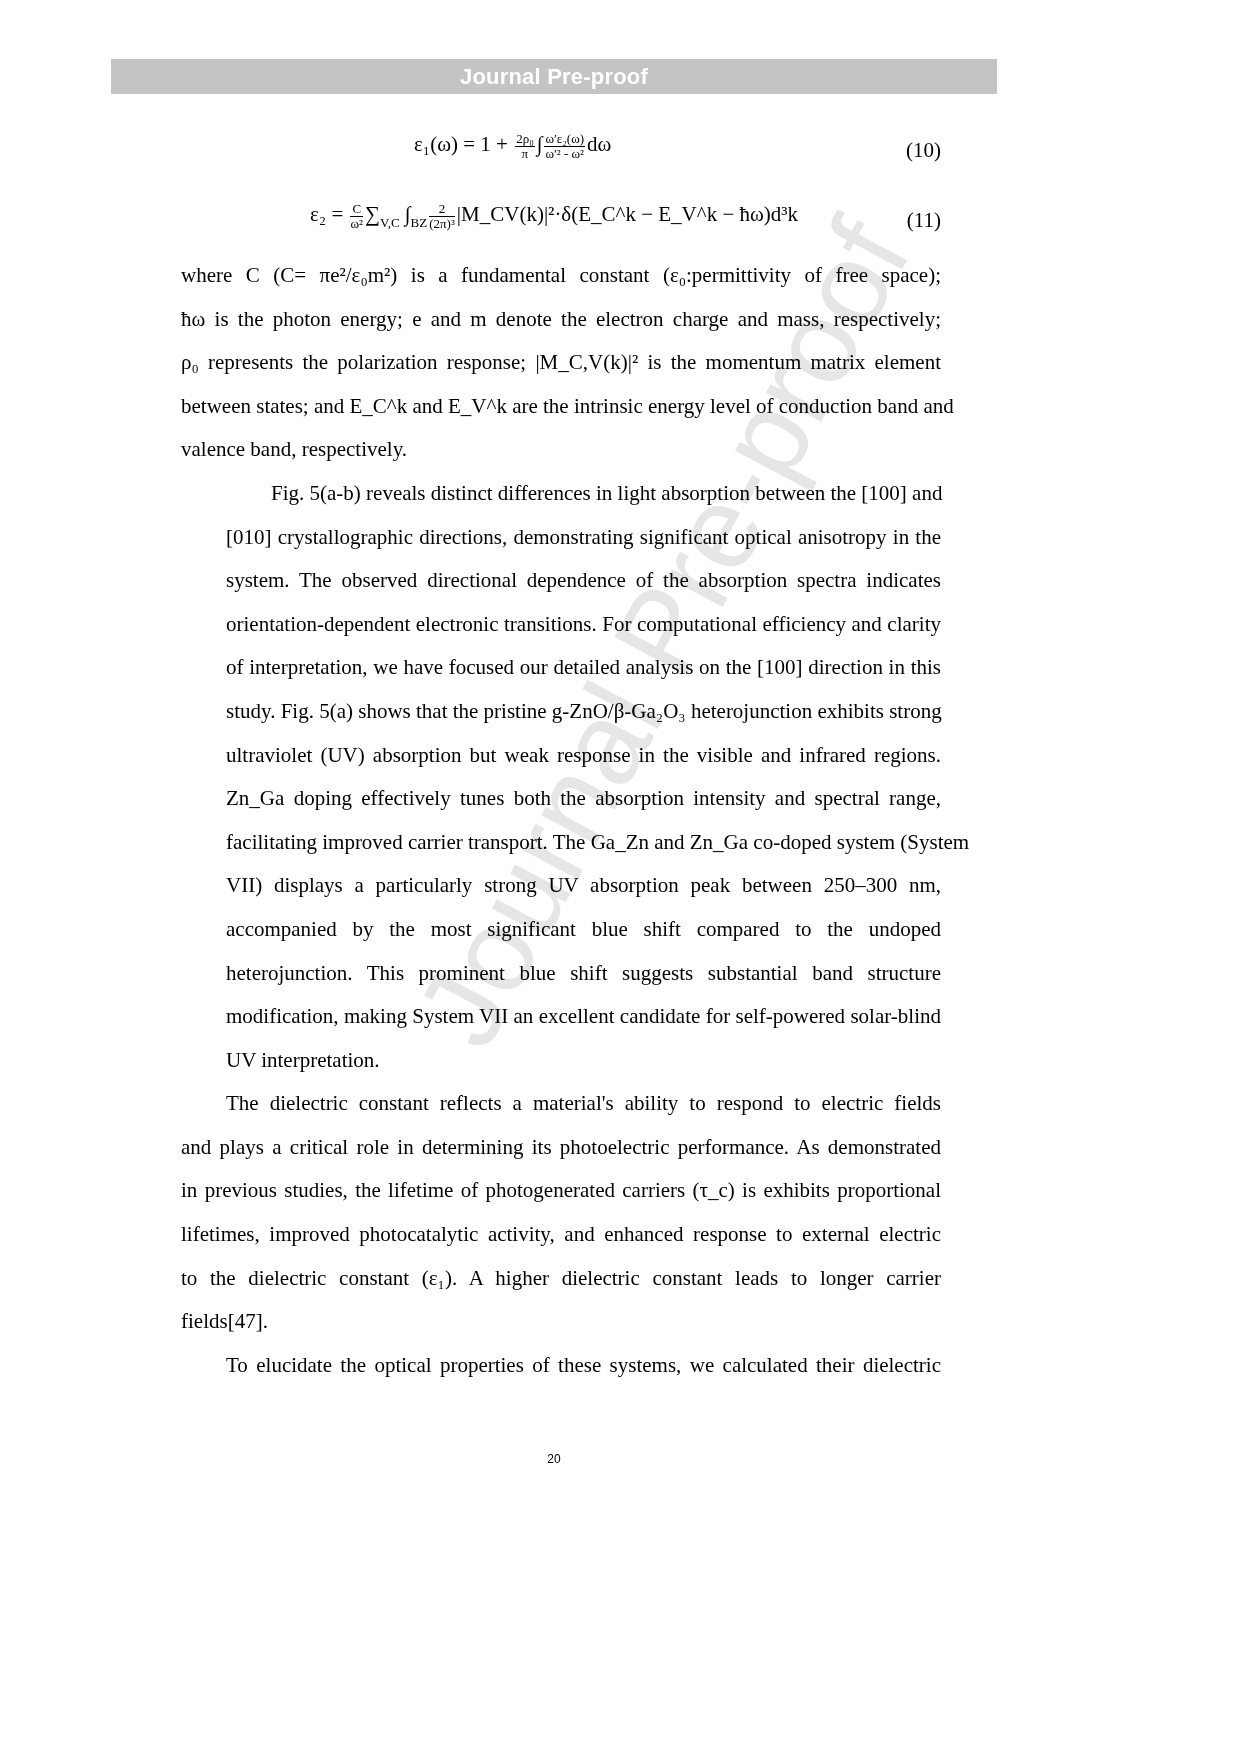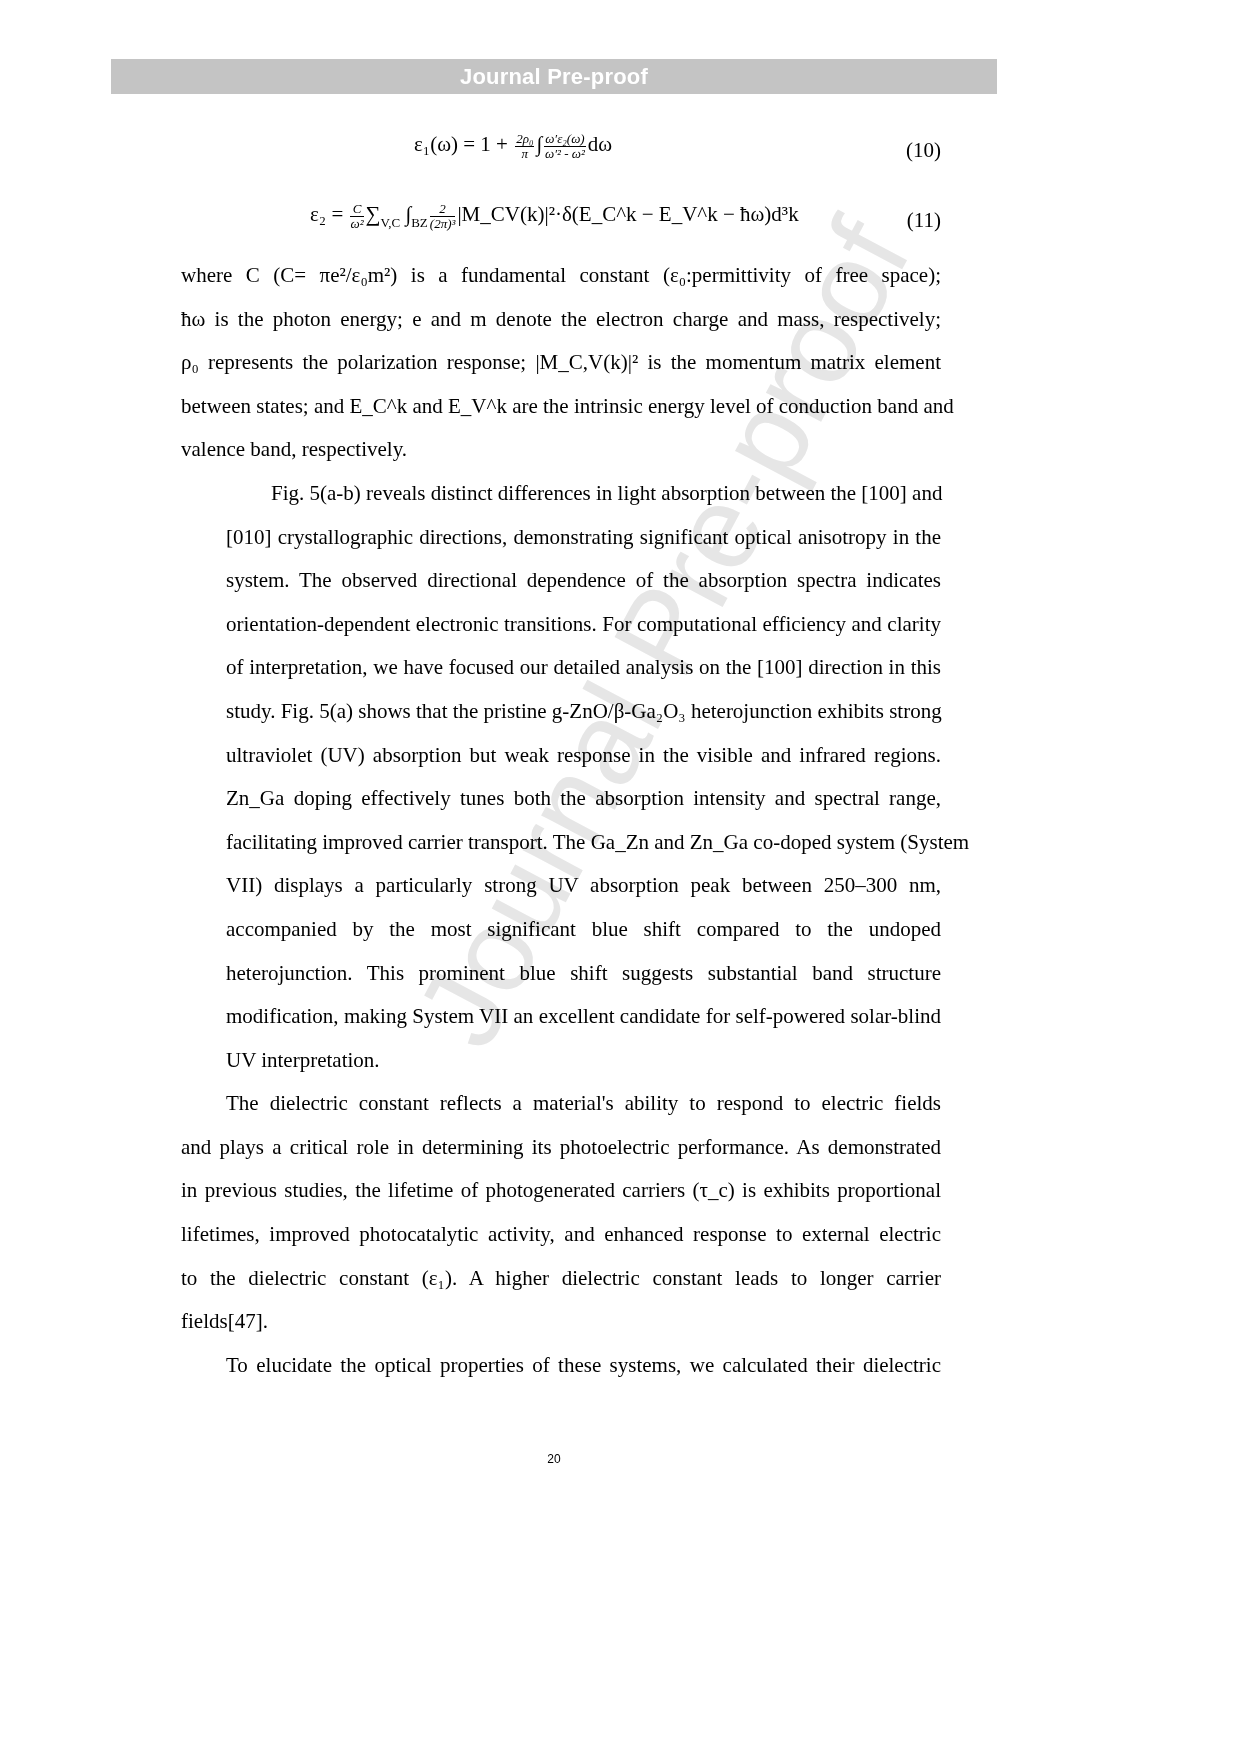--- a/index.html
+++ b/index.html
@@ -9,21 +9,21 @@
             background: #c4c4c4; display: flex; align-items: center; justify-content: center; }
   .banner span { color: #ffffff; font-family: "Liberation Sans", "DejaVu Sans", sans-serif;
                  font-weight: bold; font-size: 22px; letter-spacing: 0.2px; }
   .watermark { position: absolute; left: 300px; top: 720px; width: 560px; text-align: center;
                transform: rotate(-62deg); transform-origin: center center;
                font-family: "Liberation Sans", "DejaVu Sans", sans-serif; font-size: 118px;
                color: #e6e6e6; white-space: nowrap; z-index: 0; pointer-events: none; }
   .eq { position: absolute; left: 168px; width: 773px; font-size: 21px; z-index: 1; }
   .eq .body { position: absolute; white-space: nowrap; }
   .eq .num { position: absolute; right: 0; }
-  .frac { display: inline-block; vertical-align: middle; text-align: center; font-size: 13px; line-height: 14px; margin: 0 2px; font-style: italic; }
+  .frac { display: inline-block; vertical-align: middle; text-align: center; font-size: 13px; line-height: 14px; margin: 0 2px; }
   .frac .n { display: block; border-bottom: 1px solid #000; padding: 0 1px; }
   .frac .d { display: block; }
   .text { position: absolute; left: 168px; width: 773px; top: 254px; font-size: 21px;
           line-height: 43.6px; text-align: justify; z-index: 1; }
   .text p { margin: 0; }
   .text p.indent { text-indent: 45px; }
   .text .line { display: block; text-align: justify; text-align-last: justify; height: 43.6px; white-space: nowrap; margin-left: 13px; }
   .text .line.last { text-align-last: left; }
   sub.small { font-size: 13px; }
   .pagenum { position: absolute; left: 0; width: 1108px; top: 1420px; text-align: center;

